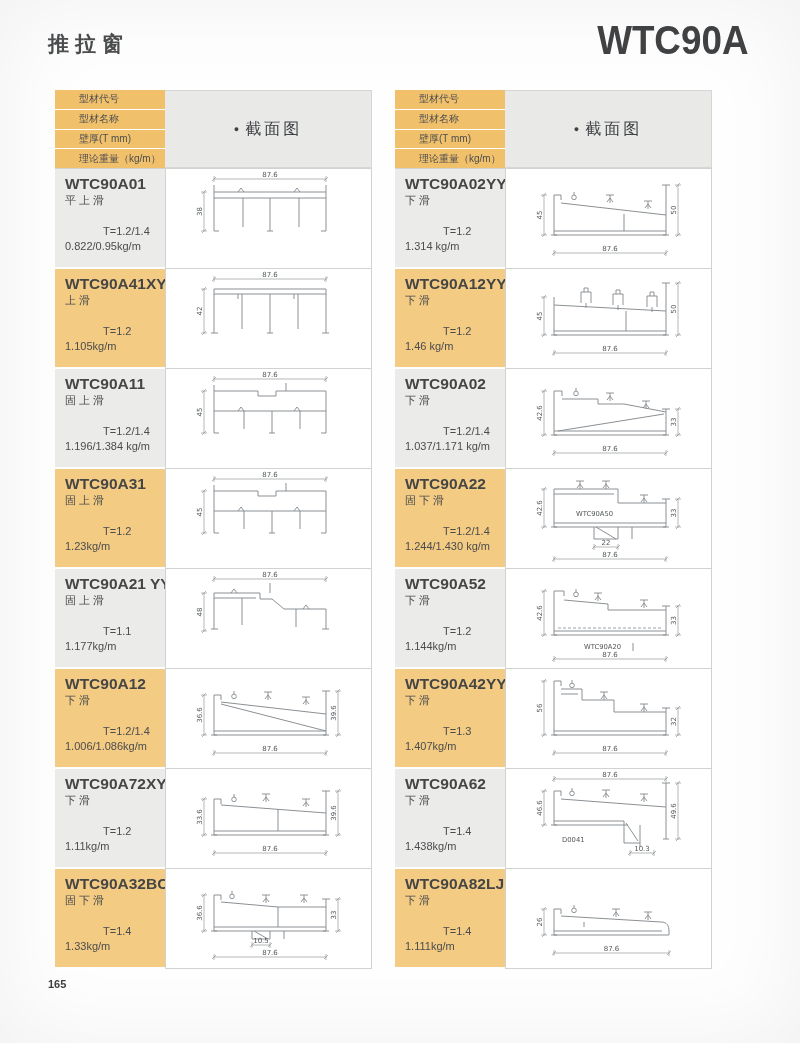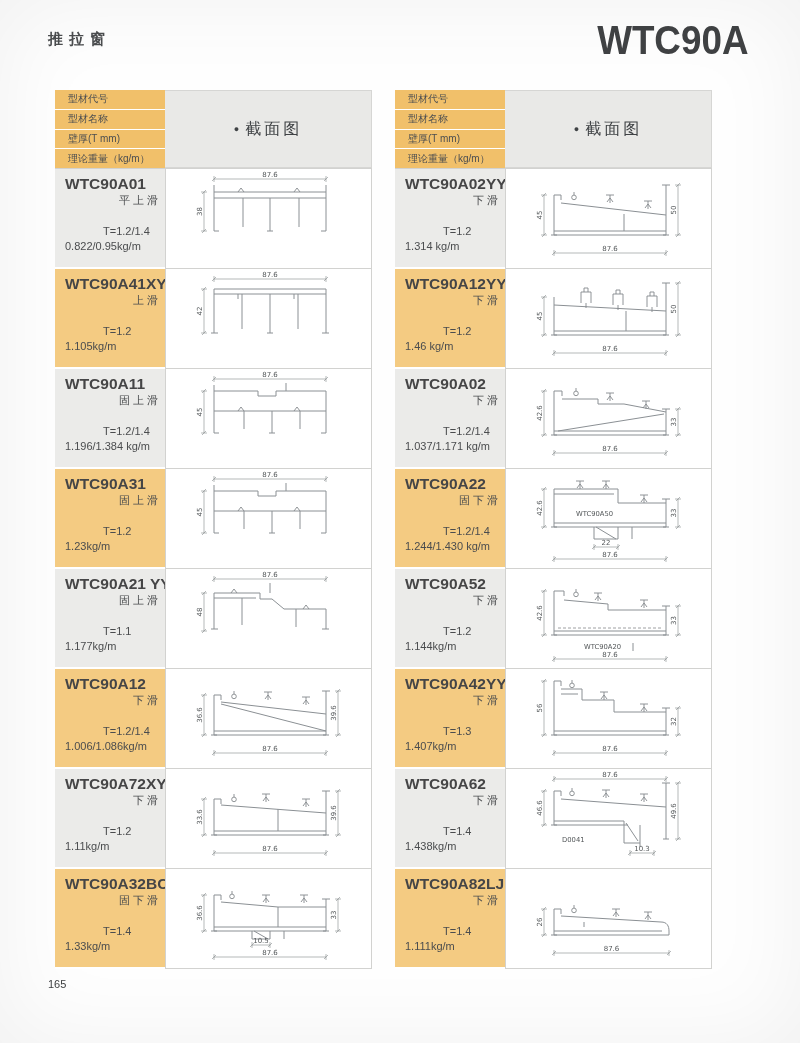--- a/index.html
+++ b/index.html
@@ -1,42 +1,42 @@
 <!DOCTYPE html>
 <html><head>
 <meta charset="utf-8">
 <style>
   html,body{margin:0;padding:0;background:#ffffff;}
   .page{position:relative;width:800px;height:1043px;background:#fefefe;overflow:hidden;
         font-family:"Liberation Sans","DejaVu Sans",sans-serif;
         box-shadow:inset 0 0 90px rgba(0,0,0,0.055);}
-  .hdr-left{position:absolute;left:48px;top:30px;font-size:15px;font-weight:bold;
+  .hdr-left{position:absolute;left:48px;top:30px;font-size:21px;font-weight:bold;
             letter-spacing:6px;color:#4a4c4e;}
   .hdr-right{position:absolute;right:52px;top:18px;font-size:40px;font-weight:800;
              color:#3f4143;transform:scaleX(.92);transform-origin:right center;}
   .ptable{position:absolute;top:90px;width:317px;}
   .ptable.left{left:55px;} .ptable.right{left:395px;}
   .thead{display:flex;height:78px;border-bottom:1px solid #d2d2d0;}
   .tlabels{display:flex;flex-direction:column;width:110px;gap:1px;background:#fff;}
   .tcell{flex:1;background:#f1c06a;font-size:10px;color:#4c4e50;
-         display:flex;align-items:center;padding-left:13px;box-sizing:border-box;}
+         display:flex;align-items:center;padding-left:24px;box-sizing:border-box;}
   .scell{width:207px;background:#e9e9e7;display:flex;align-items:center;justify-content:center;
          color:#3f4245;border:1px solid #d6d6d4;border-left:none;box-sizing:border-box;}
   .scell .bullet{font-size:9px;margin-right:6px;}
   .scell .slabel{font-size:16px;letter-spacing:3px;}
   .prow{display:flex;height:100px;box-sizing:border-box;}
   .plabel{width:110px;box-sizing:border-box;padding:6px 4px 0 10px;border-bottom:2px solid #fff;}
   .plabel.amber{background:#f4cb82;} .plabel.gray{background:#ebebe9;}
   .pcode{font-size:15.5px;font-weight:600;color:#454546;line-height:18px;white-space:nowrap;}
-  .pname{font-size:11px;color:#4a4c4e;letter-spacing:3px;line-height:15px;text-align:right;}
+  .pname{font-size:11px;color:#4a4c4e;letter-spacing:3px;line-height:15px;}
   .pt{font-size:11px;color:#4a4c4e;margin-top:16px;line-height:15px;margin-left:38px;}
   .pw{font-size:11px;color:#4a4c4e;line-height:15px;white-space:nowrap;}
   .pdiag{flex:1;background:#ffffff;border:1px solid #d2d2d0;border-top:none;box-sizing:border-box;}
   .pdiag svg{display:block;}
-  .pagenum{position:absolute;left:48px;top:978px;font-size:11px;font-weight:normal;color:#3b3d3f;}
+  .pagenum{position:absolute;left:48px;top:978px;font-size:11px;font-weight:bold;color:#3b3d3f;}
 </style>
 </head>
 <body>
 
 <div class="page">
   <div class="hdr-left">推拉窗</div>
   <div class="hdr-right">WTC90A</div>
 
   <div class="ptable left">
     <div class="thead">

